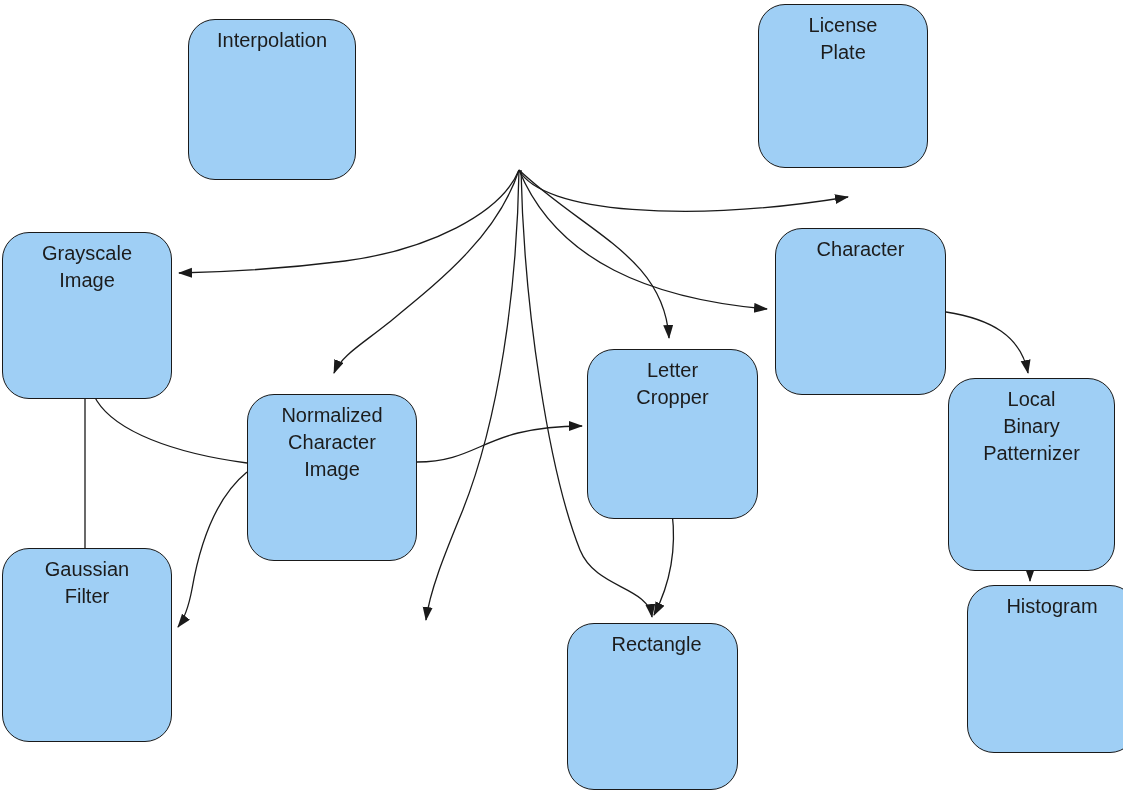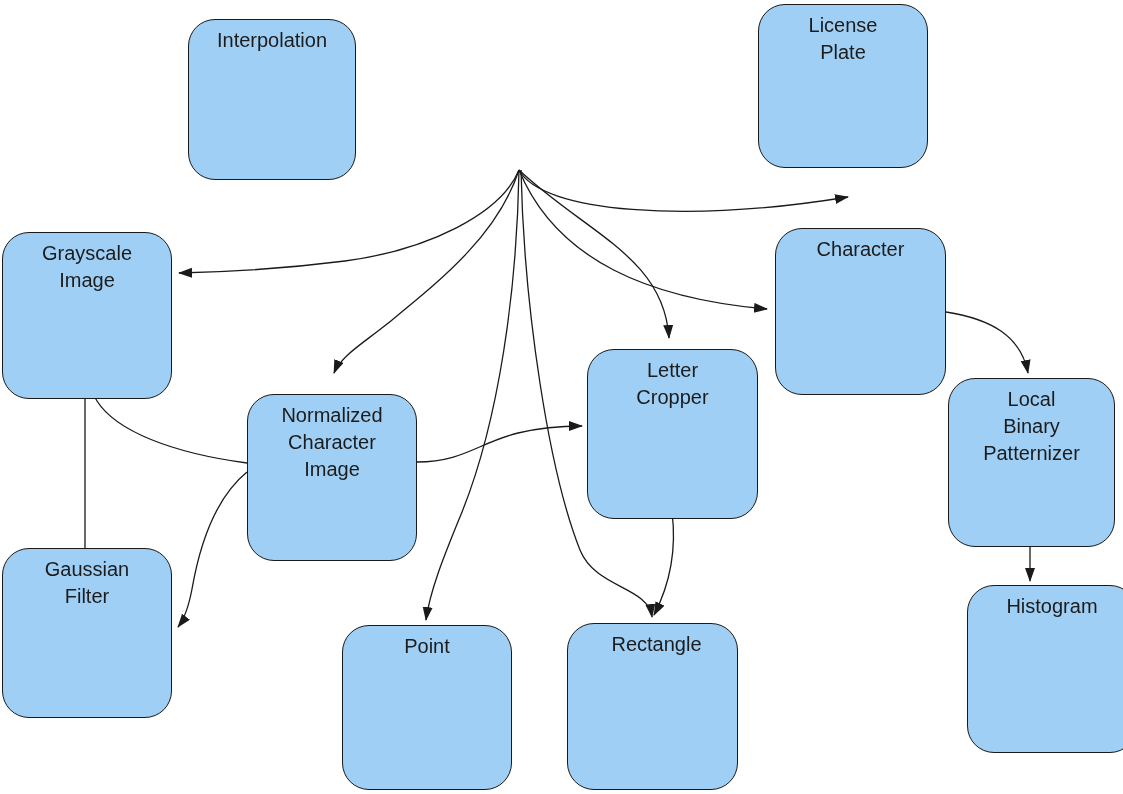--- a/index.html
+++ b/index.html
@@ -100,26 +100,25 @@
 
   <div class="node" style="left:775px; top:228px; width:171px; height:167px;">Character</div>
 
   <div class="node" style="left:247px; top:378px; width:170px; height:167px;margin-top:16px;">Normalized
 Character
 Image</div>
 
   <div class="node" style="left:587px; top:342px; width:171px; height:170px;margin-top:7px;">Letter
 Cropper</div>
 
-  <div class="node" style="left:948px; top:378px; width:167px; height:169px;">Local
+  <div class="node" style="left:948px; top:378px; width:167px; height:193px;">Local
 Binary
 Patternizer</div>
 
-  <div class="node" style="left:2px; top:548px; width:170px; height:170px;">Gaussian
+  <div class="node" style="left:2px; top:548px; width:170px; height:194px;">Gaussian
 Filter</div>
 
-  <div class="node" style="left:342px; top:625px; width:170px; height:165px;">Point</div>
 
   <div class="node" style="left:567px; top:623px; width:171px; height:167px;padding-left:8px;">Rectangle</div>
 
   <div class="node" style="left:967px; top:585px; width:170px; height:168px;">Histogram</div>
 
 </div>
 
 </body></html>

